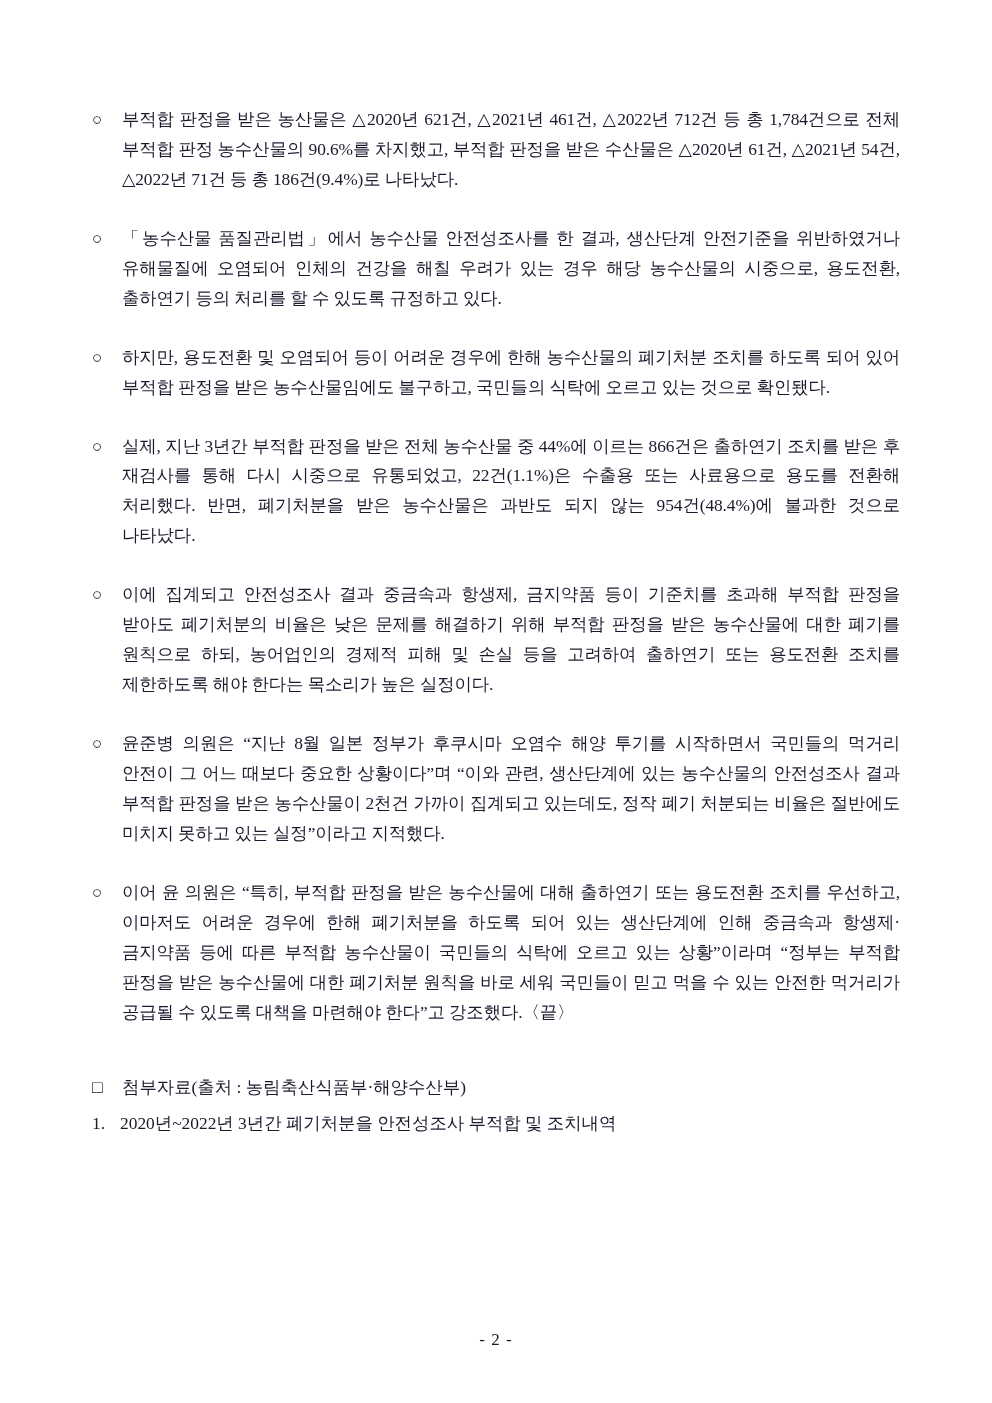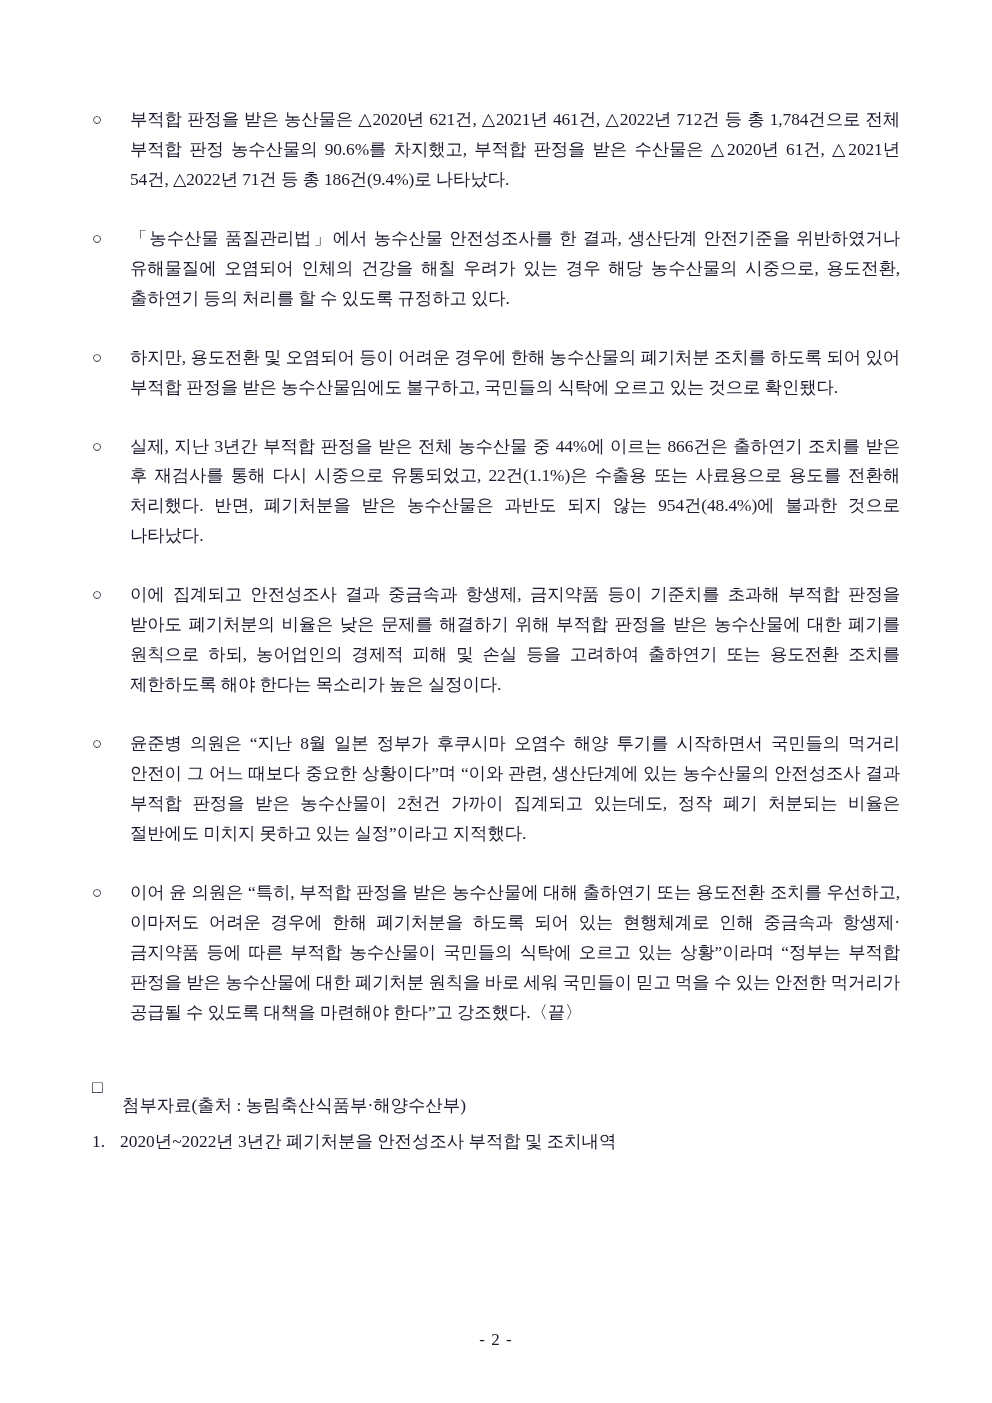--- a/index.html
+++ b/index.html
@@ -36,38 +36,36 @@
     font-size: 17px;
     line-height: 1.72;
     color: #1a1a2e;
   }
   .para .body {
     flex: 1 1 auto;
     text-align: justify;
     text-justify: inter-ideograph;
     letter-spacing: -0.1px;
     word-break: keep-all;
-    margin-left: 8px;
   }
   .attach-block {
     margin-top: 44px;
     font-size: 17.4px;
     line-height: 1.9;
   }
   .attach-line {
     display: flex;
     align-items: flex-start;
   }
   .attach-line .marker {
     flex: 0 0 auto;
     width: 30px;
   }
   .attach-line .body {
     flex: 1 1 auto;
-    margin-top: 18px;
   }
   .attach-item {
     display: flex;
     align-items: flex-start;
     margin-top: 2px;
   }
   .attach-item .num {
     flex: 0 0 auto;
     width: 28px;
   }
@@ -114,21 +112,21 @@
     <span class="body">이에 집계되고 안전성조사 결과 중금속과 항생제, 금지약품 등이 기준치를 초과해 부적합 판정을 받아도 폐기처분의 비율은 낮은 문제를 해결하기 위해 부적합 판정을 받은 농수산물에 대한 폐기를 원칙으로 하되, 농어업인의 경제적 피해 및 손실 등을 고려하여 출하연기 또는 용도전환 조치를 제한하도록 해야 한다는 목소리가 높은 실정이다.</span>
   </div>
 
   <div class="para">
     <span class="marker">○</span>
     <span class="body">윤준병 의원은 “지난 8월 일본 정부가 후쿠시마 오염수 해양 투기를 시작하면서 국민들의 먹거리 안전이 그 어느 때보다 중요한 상황이다”며 “이와 관련, 생산단계에 있는 농수산물의 안전성조사 결과 부적합 판정을 받은 농수산물이 2천건 가까이 집계되고 있는데도, 정작 폐기 처분되는 비율은 절반에도 미치지 못하고 있는 실정”이라고 지적했다.</span>
   </div>
 
   <div class="para">
     <span class="marker">○</span>
-    <span class="body">이어 윤 의원은 “특히, 부적합 판정을 받은 농수산물에 대해 출하연기 또는 용도전환 조치를 우선하고, 이마저도 어려운 경우에 한해 폐기처분을 하도록 되어 있는 현행체계로 인해 중금속과 항생제·금지약품 등에 따른 부적합 농수산물이 국민들의 식탁에 오르고 있는 상황”이라며 “정부는 부적합 판정을 받은 농수산물에 대한 폐기처분 원칙을 바로 세워 국민들이 믿고 먹을 수 있는 안전한 먹거리가 공급될 수 있도록 대책을 마련해야 한다”고 강조했다.〈끝〉</span>
+    <span class="body">이어 윤 의원은 “특히, 부적합 판정을 받은 농수산물에 대해 출하연기 또는 용도전환 조치를 우선하고, 이마저도 어려운 경우에 한해 폐기처분을 하도록 되어 있는 생산단계에 인해 중금속과 항생제·금지약품 등에 따른 부적합 농수산물이 국민들의 식탁에 오르고 있는 상황”이라며 “정부는 부적합 판정을 받은 농수산물에 대한 폐기처분 원칙을 바로 세워 국민들이 믿고 먹을 수 있는 안전한 먹거리가 공급될 수 있도록 대책을 마련해야 한다”고 강조했다.〈끝〉</span>
   </div>
 
   <div class="attach-block">
     <div class="attach-line">
       <span class="marker">□</span>
       <span class="body">첨부자료(출처 : 농림축산식품부·해양수산부)</span>
     </div>
     <div class="attach-item">
       <span class="num">1.</span>
       <span class="body">2020년~2022년 3년간 폐기처분을 안전성조사 부적합 및 조치내역</span>

